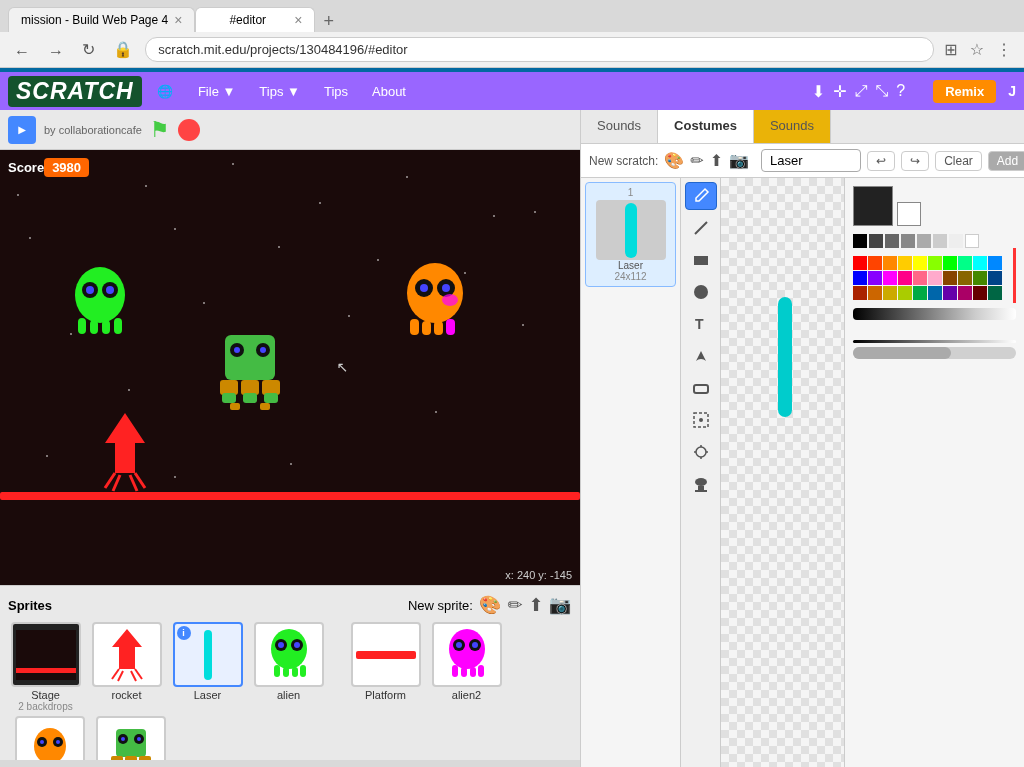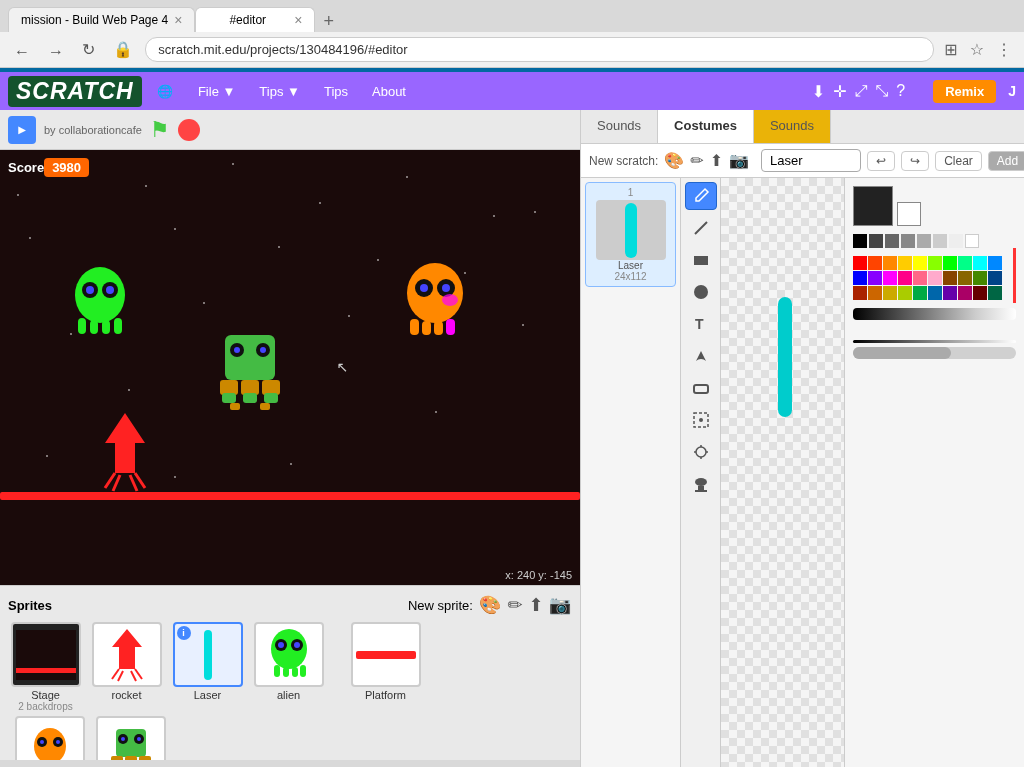--- a/index.html
+++ b/index.html
@@ -351,20 +351,36 @@
 
         <div class="sprite-item" style="margin-left:16px;">
           <div class="sprite-thumb">
             <svg width="60" height="20" viewBox="0 0 60 20">
               <rect x="0" y="6" width="60" height="8" fill="#ff2222" rx="2"></rect>
             </svg>
           </div>
           <span class="sprite-name">Platform</span>
         </div>
 
+        <div class="sprite-item">
+          <div class="sprite-thumb">
+            <svg width="50" height="55" viewBox="0 0 50 55">
+              <ellipse cx="25" cy="22" rx="18" ry="20" fill="#ff00ff"></ellipse>
+              <circle cx="17" cy="18" r="6" fill="#111"></circle>
+              <circle cx="33" cy="18" r="6" fill="#111"></circle>
+              <circle cx="17" cy="18" r="3" fill="#4444ff"></circle>
+              <circle cx="33" cy="18" r="3" fill="#4444ff"></circle>
+              <rect x="10" y="38" width="6" height="12" rx="3" fill="#ff00ff"></rect>
+              <rect x="19" y="40" width="6" height="10" rx="3" fill="#ff00ff"></rect>
+              <rect x="28" y="40" width="6" height="10" rx="3" fill="#ff00ff"></rect>
+              <rect x="36" y="38" width="6" height="12" rx="3" fill="#ff00ff"></rect>
+            </svg>
+          </div>
+          <span class="sprite-name">alien2</span>
+        </div>
       </div>
 
       <div style="display:flex;gap:6px;margin-top:4px;padding-left:4px;">
         <div class="sprite-item">
           <div class="sprite-thumb">
             <svg width="50" height="45" viewBox="0 0 50 45">
               <ellipse cx="25" cy="20" rx="16" ry="18" fill="#ff8800"></ellipse>
               <circle cx="17" cy="16" r="5" fill="#111"></circle>
               <circle cx="33" cy="16" r="5" fill="#111"></circle>
               <circle cx="17" cy="16" r="2" fill="#4444ff"></circle>

